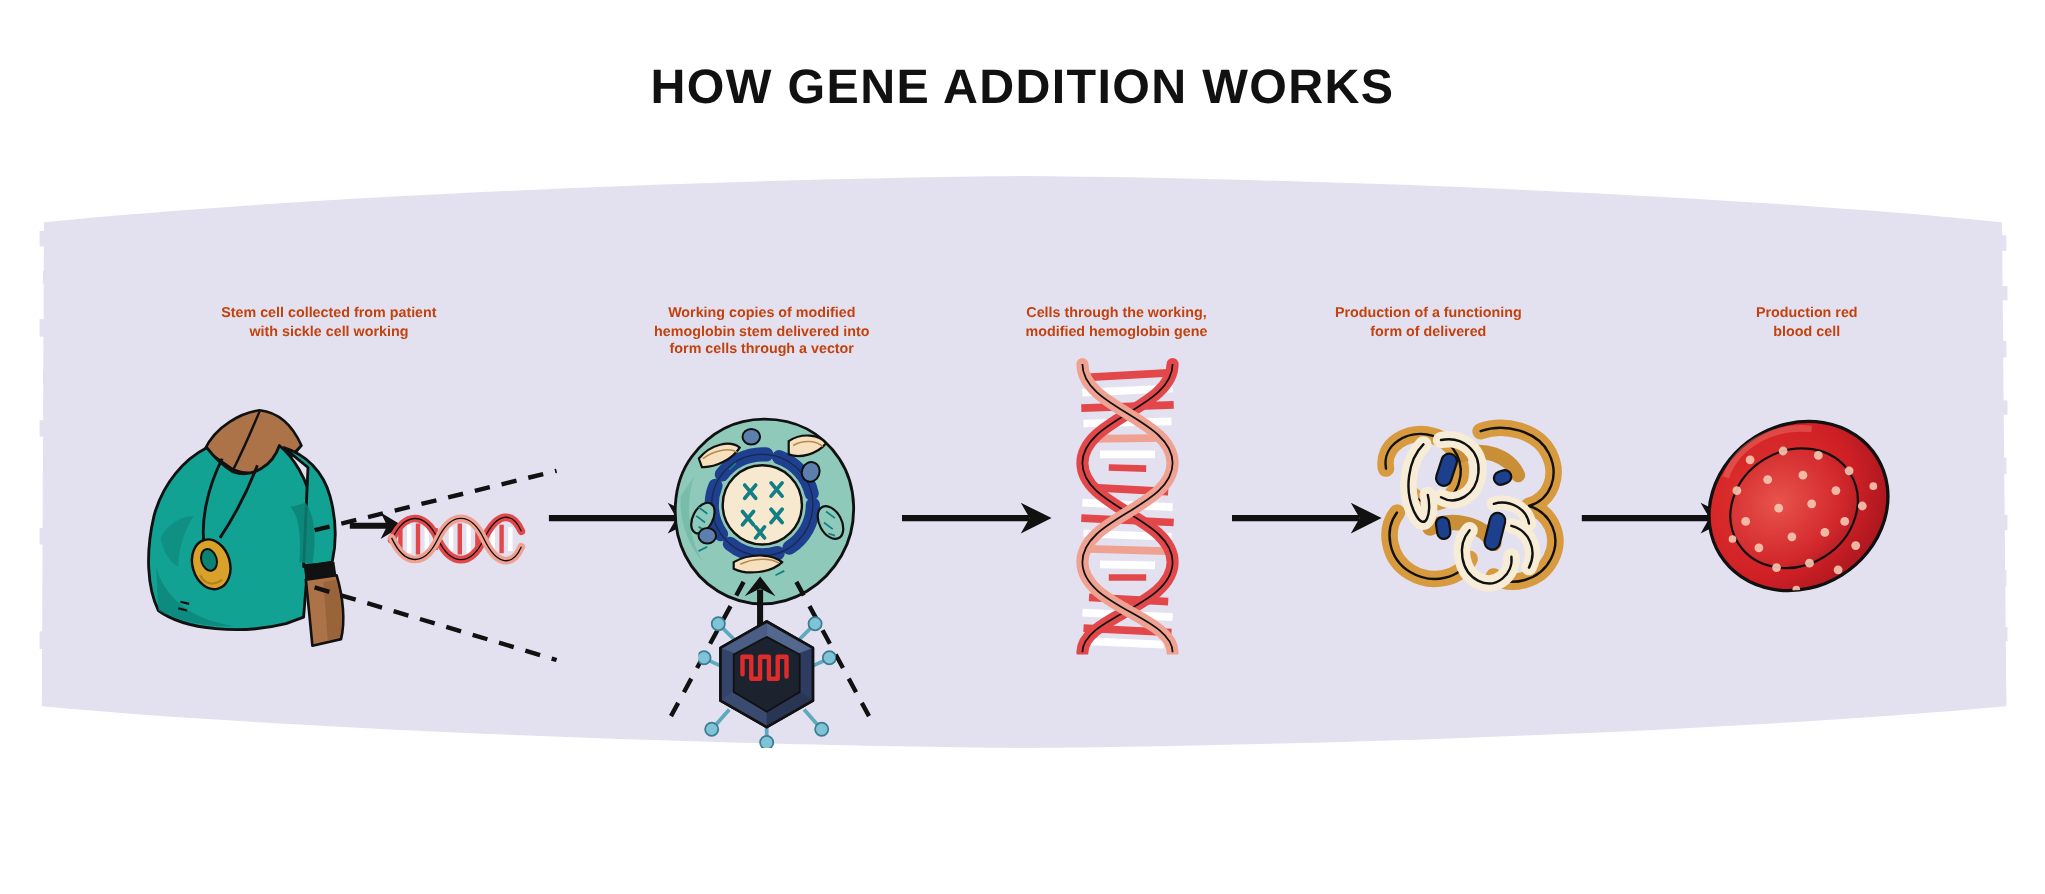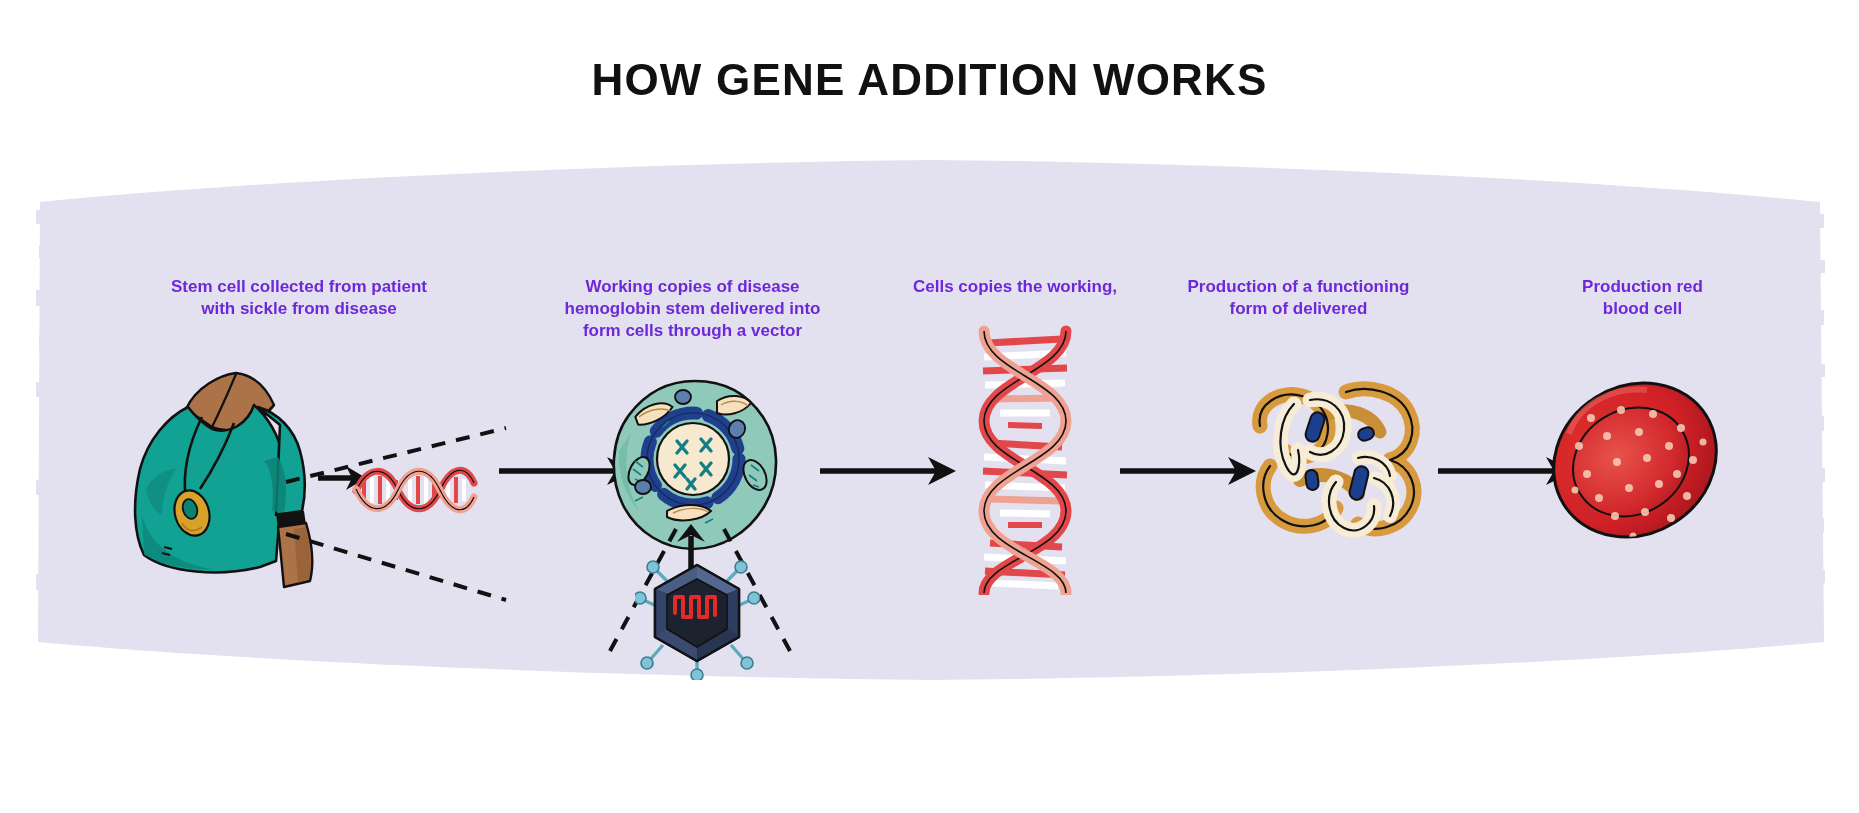--- a/index.html
+++ b/index.html
@@ -58,23 +58,23 @@
     top: 150px;
     width: 1859px;
     height: 540px;
   }
 
   .caption {
     position: absolute;
     text-align: center;
     font-family: "Liberation Sans", sans-serif;
     font-weight: bold;
-    font-size: 17px;
+    font-size: 13px;
     line-height: 1.28;
-    color: #6d28d9;
+    color: #c2410c;
     top: 126px;
   }
   .cap1 { left: 104px; width: 390px; }
   .cap2 { left: 505px; width: 375px; }
   .cap3 { left: 865px; width: 300px; }
   .cap4 { left: 1151px; width: 295px; }
   .cap5 { left: 1505px; width: 275px; }
 
   .art {
     position: absolute;
@@ -139,29 +139,30 @@
         <rect x="1818" y="368" width="6" height="15"></rect>
           <rect x="1820" y="420" width="5" height="13"></rect>
       </g>
     </svg>
   </div>
 
   <div class="steps">
 
     <div class="caption cap1">
       <div>Stem cell collected from patient</div>
-      <div>with sickle from disease</div>
+      <div>with sickle cell working</div>
     </div>
     <div class="caption cap2">
-      <div>Working copies of disease</div>
+      <div>Working copies of modified</div>
       <div>hemoglobin stem delivered into</div>
       <div>form cells through a vector</div>
     </div>
     <div class="caption cap3">
-      <div>Cells copies the working,</div>
+      <div>Cells through the working,</div>
+      <div>modified hemoglobin gene</div>
     </div>
     <div class="caption cap4">
       <div>Production of a functioning</div>
       <div>form of delivered</div>
     </div>
     <div class="caption cap5">
       <div>Production red</div>
       <div>blood cell</div>
     </div>
 

